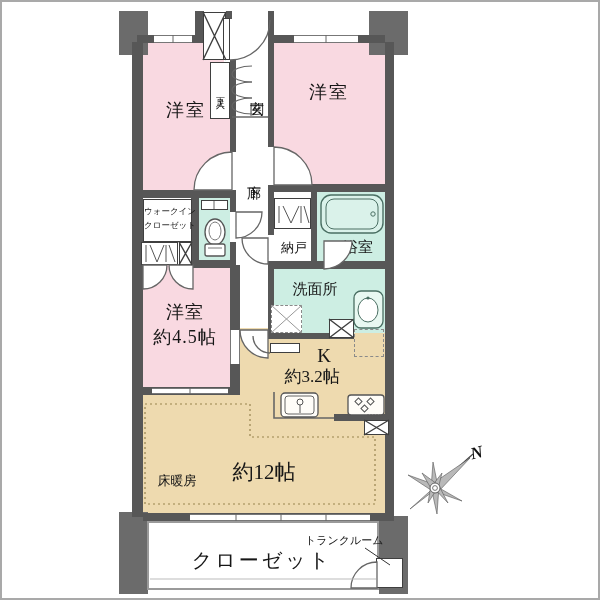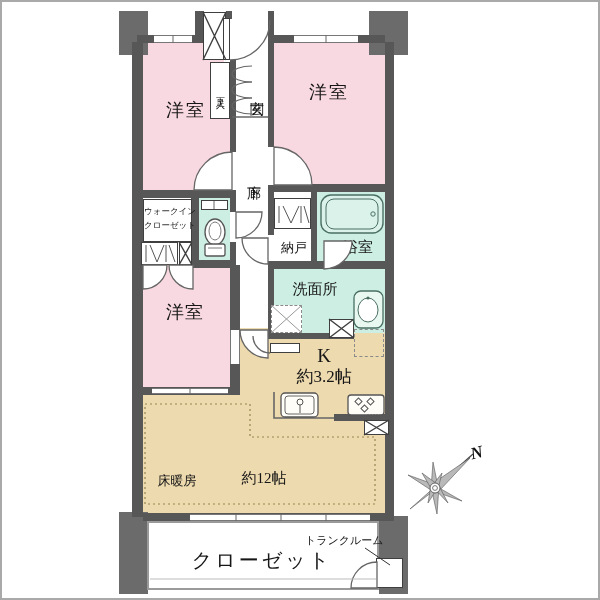--- a/index.html
+++ b/index.html
@@ -95,28 +95,29 @@
   <div class="wbox" style="left:268px;top:341px;width:30px;height:10px"></div>
 
   <div class="lbl" style="left:144px;top:96px;width:80px;font-size:18px;letter-spacing:2px">
     <div>洋室</div>
   </div>
   <div class="lbl" style="left:287px;top:78px;width:80px;font-size:18px;letter-spacing:2px">
     <div>洋室</div>
   </div>
   <div class="lbl" style="left:143px;top:298px;width:80px;font-size:18px;letter-spacing:1px">
     <div>洋室</div>
-  </div>
-  <div class="lbl" style="left:212px;top:466px;width:100px;font-size:15px">
+    <div>約4.5帖</div>
+  </div>
+  <div class="lbl" style="left:212px;top:456px;width:100px;font-size:21px">
     <div>約12帖</div>
   </div>
   <div class="lbl" style="left:302px;top:341px;width:40px;font-size:19px">
     <div>K</div>
   </div>
-  <div class="lbl" style="left:282px;top:363px;width:80px;font-size:17px">
+  <div class="lbl" style="left:270px;top:363px;width:80px;font-size:17px">
     <div>約3.2帖</div>
   </div>
   <div class="lbl vlbl" style="left:245px;top:60px;height:60px;font-size:14px">玄関</div>
   <div class="lbl vlbl" style="left:242px;top:146px;height:56px;font-size:14px">廊下</div>
   <div class="lbl vlbl" style="left:212px;top:64px;height:50px;font-size:9px;letter-spacing:1px">下足入</div>
   <div class="lbl" style="left:142px;top:203px;width:47px;font-size:8.5px;line-height:1.6">
     <div>ウォークイン</div>
     <div>クローゼット</div>
   </div>
   <div class="lbl" style="left:272px;top:237px;width:40px;font-size:13px">納戸</div>

